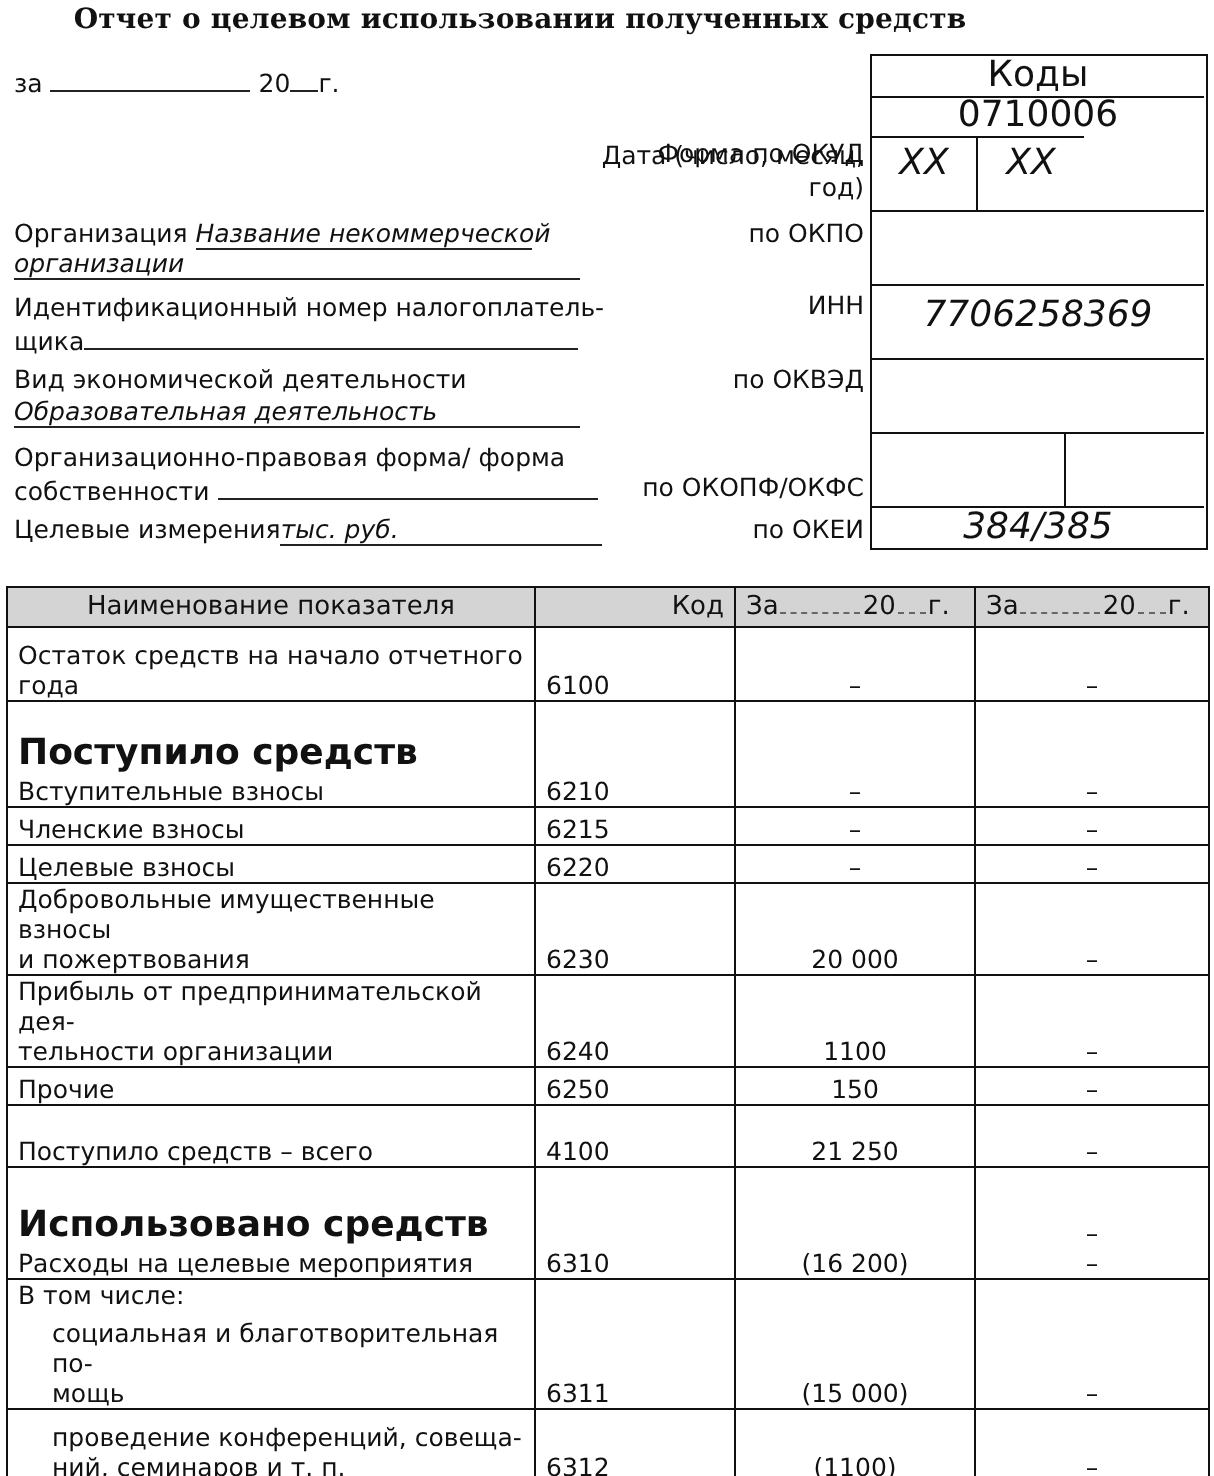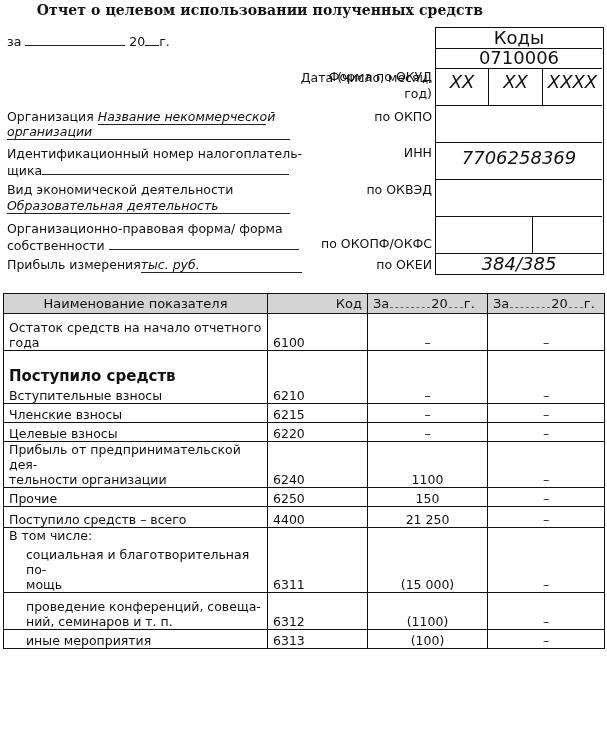--- a/index.html
+++ b/index.html
@@ -30,21 +30,21 @@
       border: 1.5px solid #111; padding: 0 5px; font-size: 12.5px; line-height: 15px;
       font-weight: normal; vertical-align: bottom;
     }
     table.main th {
       background: #d4d4d4; height: 19px; vertical-align: middle; font-size: 13px;
     }
     td.c2 { text-align: left; }
     td.c3, td.c4 { text-align: center; }
     .b { font-weight: bold; font-size: 13px; }
     .indent { padding-left: 22px !important; }
-    .section-head { font-weight: bold; font-size: 15px; display: block; margin-bottom: 4px; }
+    .section-head { font-weight: bold; font-size: 18px; display: block; margin-bottom: 4px; }
     .hdr-dash { display: inline-block; width: 40px; border-bottom: 1px dashed #666; margin: 0 1px; height: 10px; }
     .hdr-dash2 { display: inline-block; width: 14px; border-bottom: 1px dashed #666; margin: 0 1px; height: 10px; }
   </style>
 </head>
 <body>
 
 <div class="abs title">Отчет о целевом использовании полученных средств</div>
 
 <div class="abs lbl" style="left:7px; top:33px;">
   <span>за</span>
@@ -59,21 +59,20 @@
 <div class="abs lbl right" style="left:250px; width:182px; top:145px;">ИНН</div>
 <div class="abs lbl right" style="left:250px; width:182px; top:182px;">по ОКВЭД</div>
 <div class="abs lbl right" style="left:250px; width:182px; top:236px;">по ОКОПФ/ОКФС</div>
 <div class="abs lbl right" style="left:250px; width:182px; top:257px;">по ОКЕИ</div>
 
 <div class="abs box" style="left:435px; top:27px; width:169px; height:248px;">
   <div class="cell" style="left:0; top:0; width:166px; height:20px; line-height:19px;">Коды</div>
   <div class="cell bt" style="left:0; top:20px; width:166px; height:20px; line-height:18px;">0710006</div>
   <div class="cell bt ital" style="left:0; top:40px; width:52px; height:37px; padding-top:2px;">XX</div>
   <div class="cell bt bl ital" style="left:52px; top:40px; width:54px; height:37px; padding-top:2px;">XX</div>
-  <div class="cell bt bl ital" style="left:106px; top:40px; width:60px; height:37px; padding-top:2px;">XXXX</div>
   <div class="cell bt" style="left:0; top:77px; width:166px; height:37px;"></div>
   <div class="cell bt ital" style="left:0; top:114px; width:166px; height:37px; padding-top:4px;">7706258369</div>
   <div class="cell bt" style="left:0; top:151px; width:166px; height:37px;"></div>
   <div class="cell bt" style="left:0; top:188px; width:96px; height:37px;"></div>
   <div class="cell bt bl" style="left:96px; top:188px; width:70px; height:37px;"></div>
   <div class="cell bt ital" style="left:0; top:225px; width:166px; height:21px; line-height:19px;">384/385</div>
 </div>
 
 <div class="abs lbl" style="left:7px; top:109px;">
   <span>Организация</span>
@@ -89,21 +88,21 @@
 <div class="abs lbl" style="left:7px; top:182px;">Вид экономической деятельности</div>
 <div class="abs lbl ital uline" style="left:7px; top:198px; width:283px;">Образовательная деятельность</div>
 
 <div class="abs lbl" style="left:7px; top:221px;">Организационно-правовая форма/ форма</div>
 <div class="abs lbl" style="left:7px; top:237px;">
   <span>собственности</span>
   <span class="uline" style="display:inline-block; width:190px; height:12px;"></span>
 </div>
 
 <div class="abs lbl" style="left:7px; top:257px;">
-  <span>Прибыль измерения</span><span class="ital uline" style="display:inline-block; width:161px;">тыс. руб.</span>
+  <span>Целевые измерения</span><span class="ital uline" style="display:inline-block; width:161px;">тыс. руб.</span>
 </div>
 
 <table class="main">
   <colgroup>
     <col style="width:264px">
     <col style="width:100px">
     <col style="width:120px">
     <col style="width:117px">
   </colgroup>
   <thead>
@@ -141,42 +140,54 @@
       <td class="c4">–</td>
     </tr>
 
     <tr style="height:19px;margin-top:44px;">
       <td>Целевые взносы</td>
       <td class="c2">6220</td>
       <td class="c3">–</td>
       <td class="c4">–</td>
     </tr>
 
+    <tr style="height:37px;">
+      <td><span>Добровольные имущественные взносы</span><br><span>и пожертвования</span></td>
+      <td class="c2">6230</td>
+      <td class="c3">20 000</td>
+      <td class="c4">–</td>
+    </tr>
 
     <tr style="height:37px;">
       <td><span>Прибыль от предпринимательской дея-</span><br><span>тельности организации</span></td>
       <td class="c2">6240</td>
       <td class="c3">1100</td>
       <td class="c4">–</td>
     </tr>
 
     <tr style="height:19px;">
       <td>Прочие</td>
       <td class="c2">6250</td>
       <td class="c3">150</td>
       <td class="c4">–</td>
     </tr>
 
-    <tr style="height:21px;">
+    <tr style="height:31px;">
       <td class="b">Поступило средств – всего</td>
-      <td class="c2">4400</td>
+      <td class="c2">4100</td>
       <td class="c3">21 250</td>
       <td class="c4">–</td>
     </tr>
 
+    <tr style="height:56px;">
+      <td><span class="section-head">Использовано средств</span><span>Расходы на целевые мероприятия</span></td>
+      <td class="c2">6310</td>
+      <td class="c3">(16 200)</td>
+      <td class="c4"><span>–</span><br><span>–</span></td>
+    </tr>
 
     <tr style="height:56px;">
       <td>
           <span style="display:block; margin-bottom:4px;">В том числе:</span>
           <span style="display:block; padding-left:17px;"><span>социальная и благотворительная по-</span><br><span>мощь</span></span>
         </td>
       <td class="c2">6311</td>
       <td class="c3">(15 000)</td>
       <td class="c4">–</td>
     </tr>

